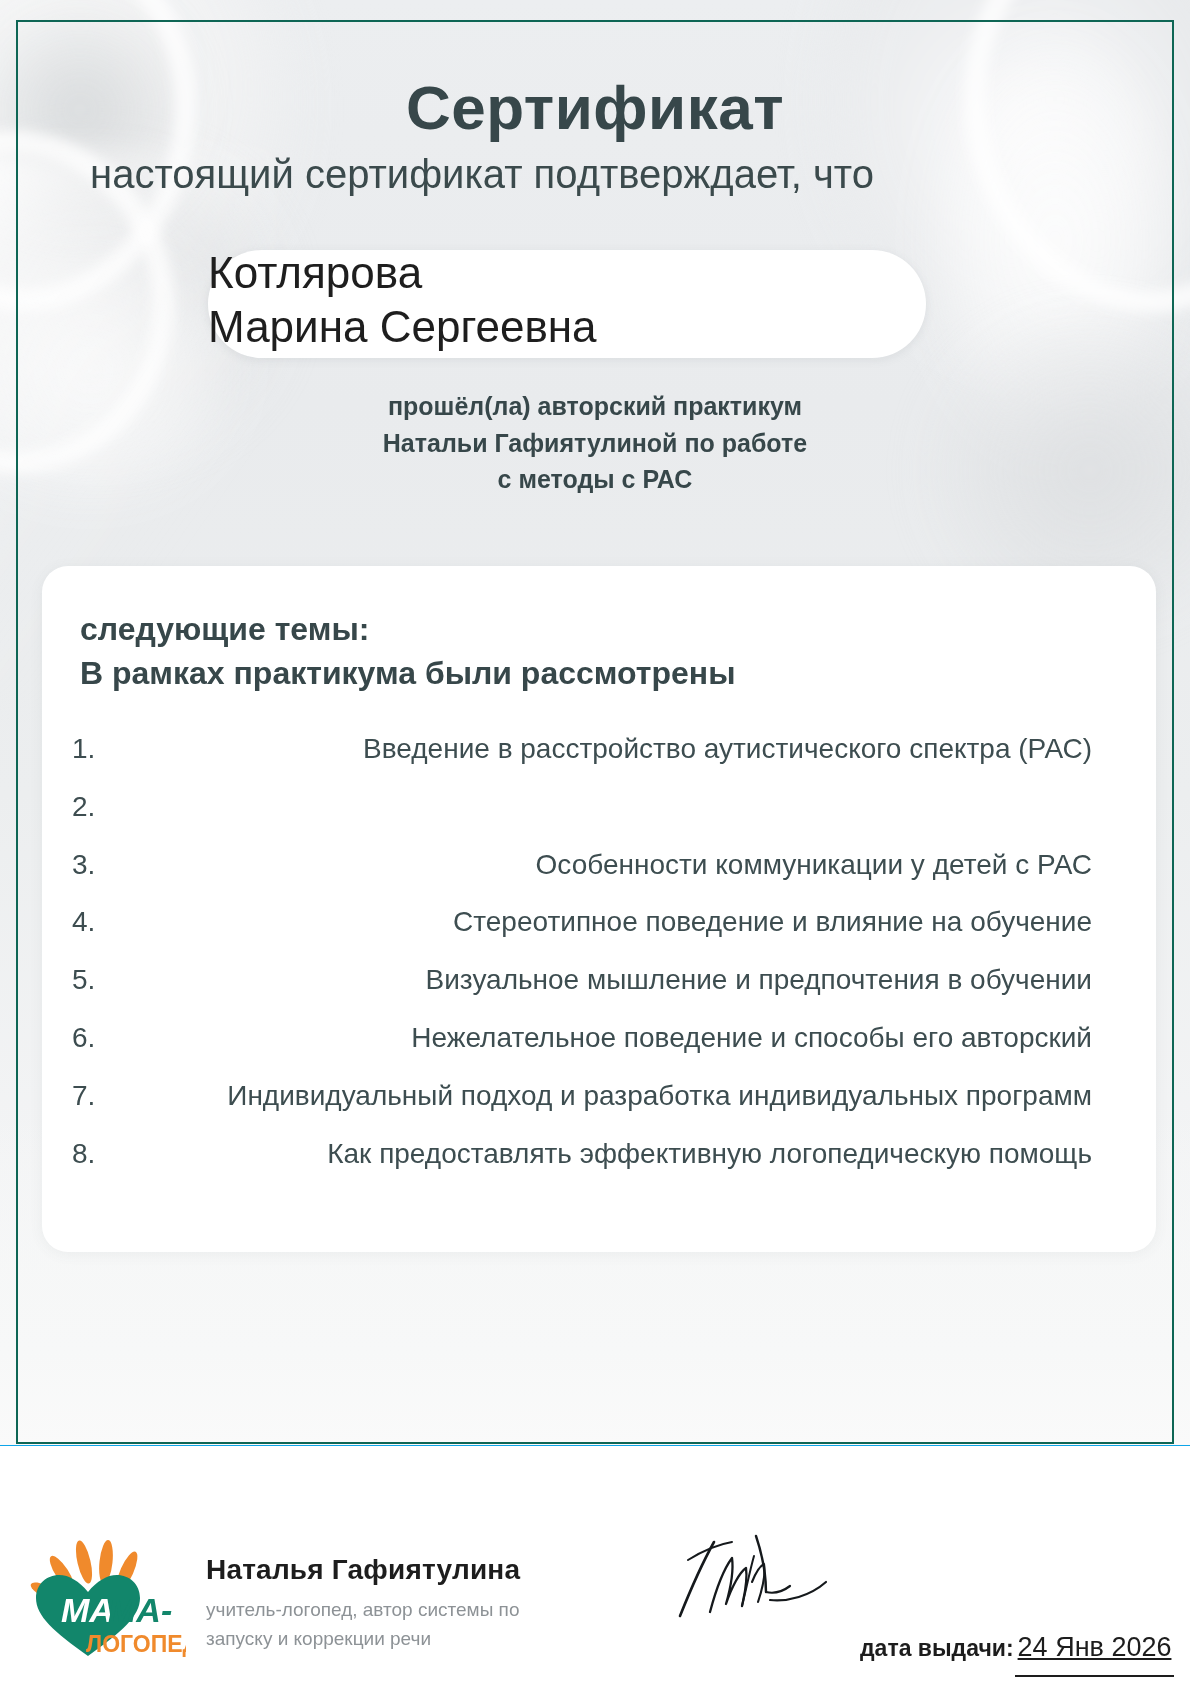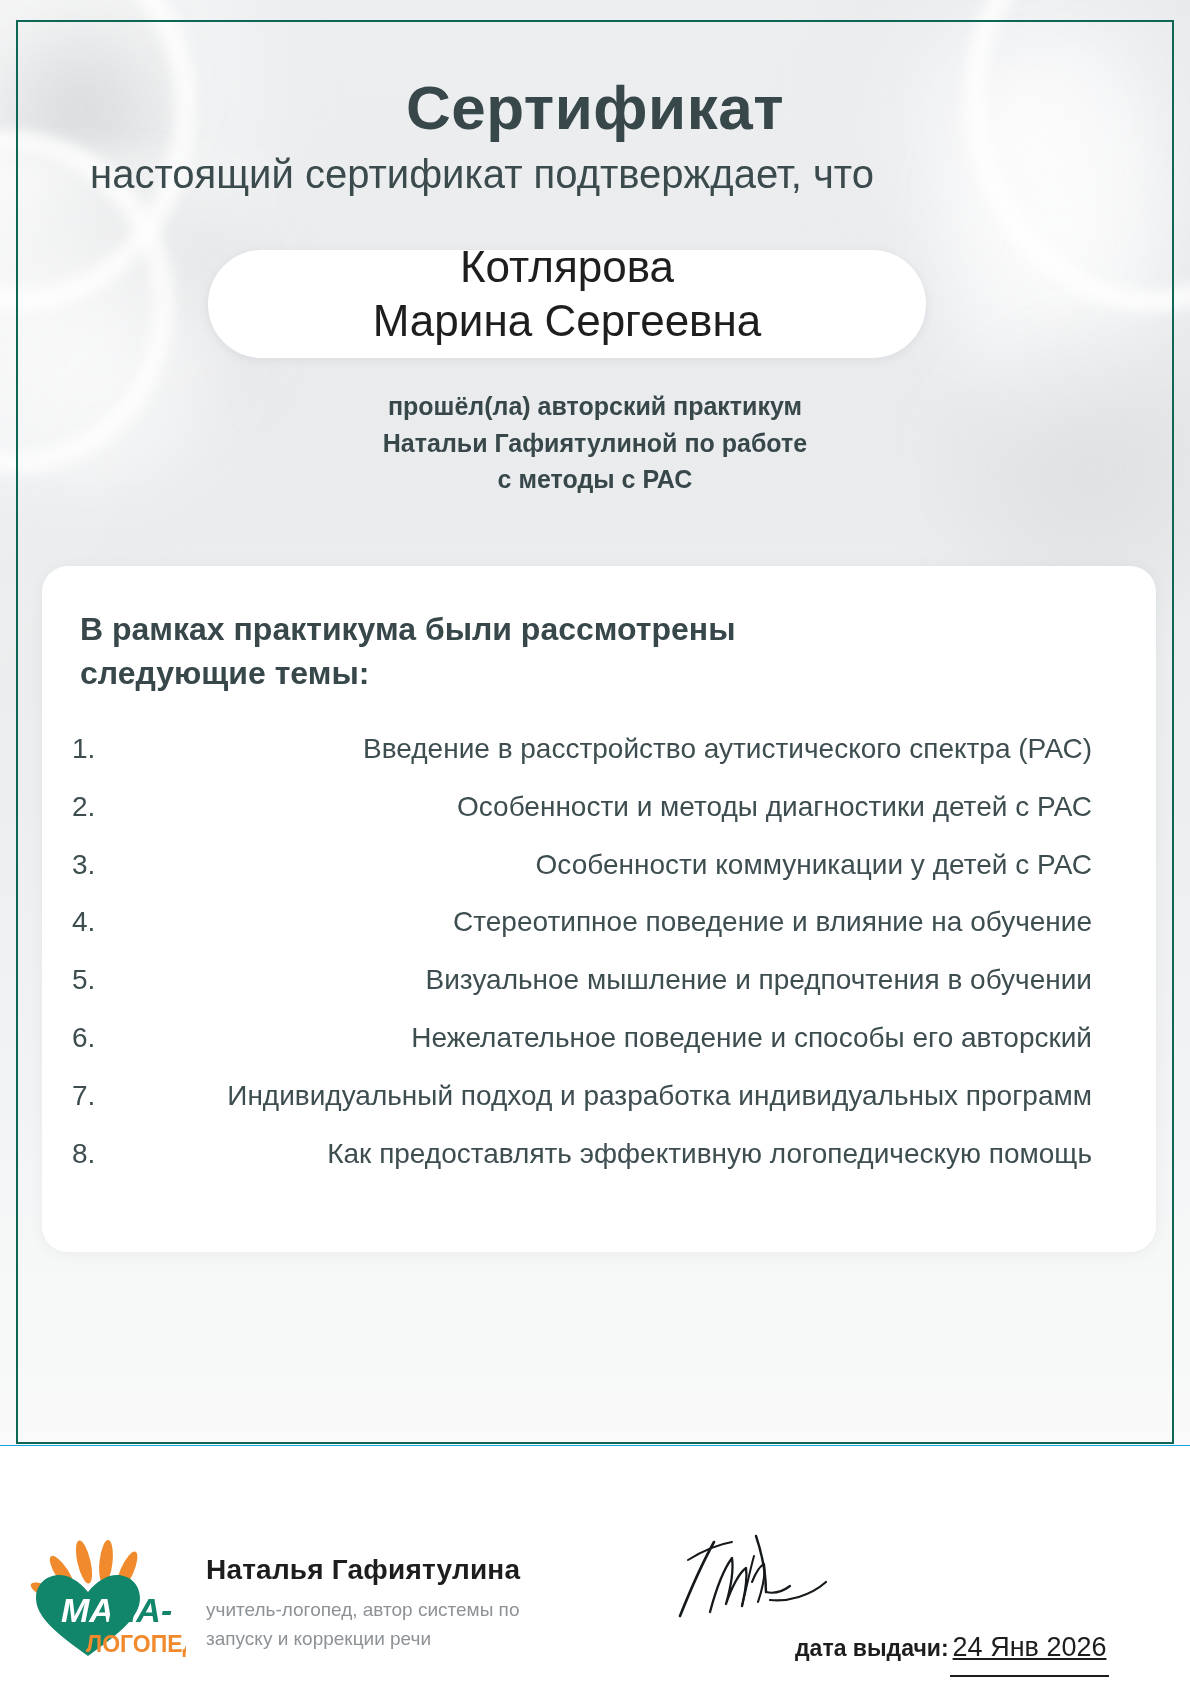--- a/index.html
+++ b/index.html
@@ -123,23 +123,23 @@
     top: 250px;
     width: 718px;
     height: 108px;
     background: #ffffff;
     border-radius: 54px;
     box-shadow: 0 2px 10px rgba(90,100,105,0.10);
   }
   .name-text {
     position: absolute;
     left: 208px;
-    top: 240px;
+    top: 246px;
     width: 718px;
-    text-align: center;
+    text-align: left;
     font-size: 44px;
     font-weight: normal;
     color: #1e1e1e;
     line-height: 1.22;
   }
 
   
   .program-desc {
     position: absolute;
     left: 0;
@@ -243,21 +243,21 @@
     position: absolute;
     left: 670px;
     top: 74px;
     width: 230px;
     height: 110px;
   }
   .signature svg { display: block; }
 
   .date-row {
     position: absolute;
-    left: 795px;
+    left: 860px;
     top: 186px;
     display: flex;
     align-items: baseline;
     font-size: 23px;
     color: #1d1d1d;
     font-weight: bold;
   }
   .date-label { white-space: nowrap; }
   .date-value {
     font-size: 27px;
@@ -302,31 +302,30 @@
   </div>
 
   <div class="program-desc">
     <div>прошёл(ла) авторский практикум</div>
     <div>Натальи Гафиятулиной по работе</div>
     <div>с методы с РАС</div>
   </div>
 
   <div class="topics-card"></div>
   <div class="topics-heading">
+    <div>следующие темы:</div>
     <div>В рамках практикума были рассмотрены</div>
-    <div>следующие темы:</div>
   </div>
   <ul class="topics-list" id="topics-list">
       <li>
         <span class="num">1.</span>
         <span class="txt">Введение в расстройство аутистического спектра (РАС)</span>
       </li>
       <li>
         <span class="num">2.</span>
-        <span class="txt">Особенности и методы диагностики детей с РАС</span>
       </li>
       <li>
         <span class="num">3.</span>
         <span class="txt">Особенности коммуникации у детей с РАС</span>
       </li>
       <li>
         <span class="num">4.</span>
         <span class="txt">Стереотипное поведение и влияние на обучение</span>
       </li>
       <li>

